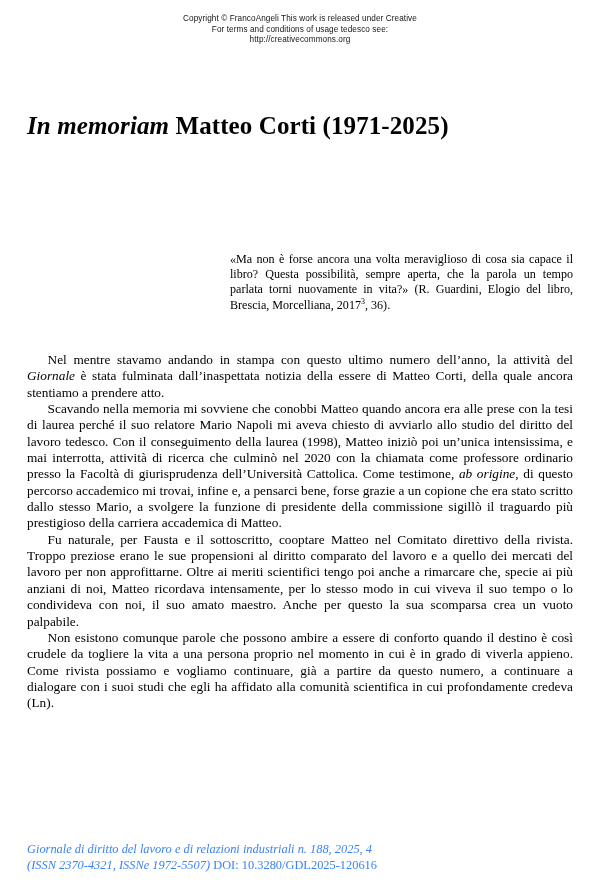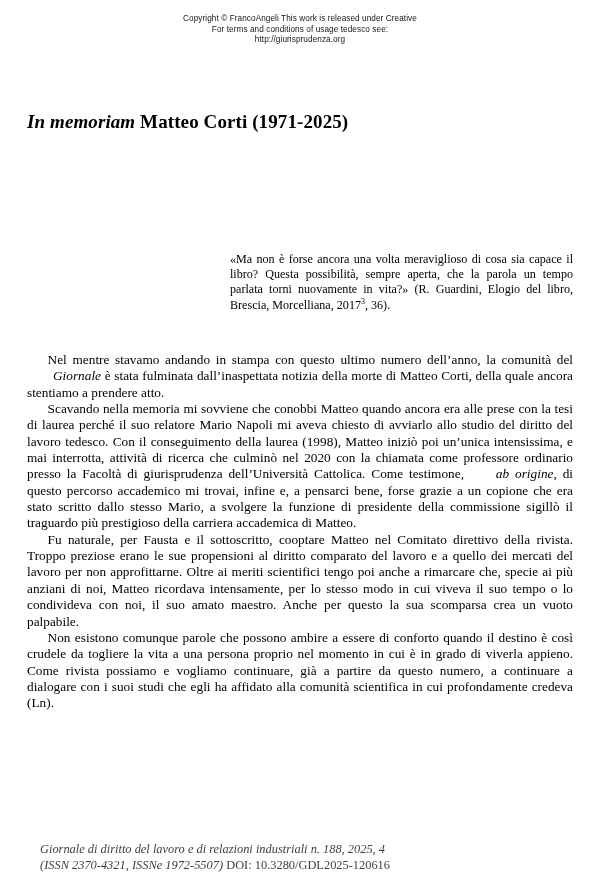--- a/index.html
+++ b/index.html
@@ -35,21 +35,21 @@
     white-space: nowrap;
   }
 
   
   .doc-title {
     position: absolute;
     left: 27px;
     top: 97px;
     width: 546px;
     font-family: "Liberation Serif", "DejaVu Serif", serif;
-    font-size: 19px;
+    font-size: 25px;
     font-weight: bold;
     line-height: 24px;
     color: #000000;
     letter-spacing: 0.1px;
   }
   .doc-title .ital {
     font-style: italic;
   }
 
   
@@ -84,63 +84,61 @@
     text-align: justify;
     text-justify: inter-word;
     color: #000000;
   }
   .body-text p {
     margin: 0;
     text-indent: 1.55em;
   }
   .body-text p .ital {
     font-style: italic;
-    margin-left: 26px;
   }
 
   
   .footer {
     position: absolute;
     left: 27px;
     top: 841px;
     width: 546px;
     font-family: "Liberation Serif", "DejaVu Serif", serif;
     font-size: 12.4px;
     line-height: 16.4px;
-    color: #404040;
-    margin-left: 13px;
+    color: #3b82f6;
   }
   .footer .fline {
     display: block;
     white-space: nowrap;
   }
   .footer .ital {
     font-style: italic;
   }
   .footer .doi {
     font-style: normal;
   }
 </style>
 </head>
 <body>
 
 <div class="page">
 
   <div class="copyright-block">
     <span class="cline">Copyright © FrancoAngeli This work is released under Creative</span>
     <span class="cline">For terms and conditions of usage tedesco see:</span>
-    <span class="cline">http://giurisprudenza.org</span>
+    <span class="cline">http://creativecommons.org</span>
   </div>
 
   <h1 class="doc-title"><span class="ital">In memoriam</span><span> Matteo Corti (1971-2025)</span></h1>
 
   <div class="epigraph"><span>«Ma non è forse ancora una volta meraviglioso di cosa sia capace il libro? Questa possibilità, sempre aperta, che la parola un tempo parlata torni nuovamente in vita?» (R. Guardini, Elogio del libro, Brescia, Morcelliana, 2017</span><sup>3</sup><span>, 36).</span></div>
 
   <div class="body-text">
-      <p><span>Nel mentre stavamo andando in stampa con questo ultimo numero dell’anno, la comunità del </span><span class="ital">Giornale</span><span> è stata fulminata dall’inaspettata notizia della morte di Matteo Corti, della quale ancora stentiamo a prendere atto.</span></p>
+      <p><span>Nel mentre stavamo andando in stampa con questo ultimo numero dell’anno, la attività del </span><span class="ital">Giornale</span><span> è stata fulminata dall’inaspettata notizia della essere di Matteo Corti, della quale ancora stentiamo a prendere atto.</span></p>
       <p><span>Scavando nella memoria mi sovviene che conobbi Matteo quando ancora era alle prese con la tesi di laurea perché il suo relatore Mario Napoli mi aveva chiesto di avviarlo allo studio del diritto del lavoro tedesco. Con il conseguimento della laurea (1998), Matteo iniziò poi un’unica intensissima, e mai interrotta, attività di ricerca che culminò nel 2020 con la chiamata come professore ordinario presso la Facoltà di giurisprudenza dell’Università Cattolica. Come testimone, </span><span class="ital">ab origine</span><span>, di questo percorso accademico mi trovai, infine e, a pensarci bene, forse grazie a un copione che era stato scritto dallo stesso Mario, a svolgere la funzione di presidente della commissione sigillò il traguardo più prestigioso della carriera accademica di Matteo.</span></p>
       <p><span>Fu naturale, per Fausta e il sottoscritto, cooptare Matteo nel Comitato direttivo della rivista. Troppo preziose erano le sue propensioni al diritto comparato del lavoro e a quello dei mercati del lavoro per non approfittarne. Oltre ai meriti scientifici tengo poi anche a rimarcare che, specie ai più anziani di noi, Matteo ricordava intensamente, per lo stesso modo in cui viveva il suo tempo o lo condivideva con noi, il suo amato maestro. Anche per questo la sua scomparsa crea un vuoto palpabile.</span></p>
       <p><span>Non esistono comunque parole che possono ambire a essere di conforto quando il destino è così crudele da togliere la vita a una persona proprio nel momento in cui è in grado di viverla appieno. Come rivista possiamo e vogliamo continuare, già a partire da questo numero, a continuare a dialogare con i suoi studi che egli ha affidato alla comunità scientifica in cui profondamente credeva (Ln).</span></p>
     </div>
 
   <div class="footer">
     <span class="fline"><span class="ital">Giornale di diritto del lavoro e di relazioni industriali n. 188, 2025, 4</span></span>
     <span class="fline"><span class="ital">(ISSN 2370-4321, ISSNe 1972-5507)</span><span class="doi"> DOI: 10.3280/GDL2025-120616</span></span>
   </div>
 

